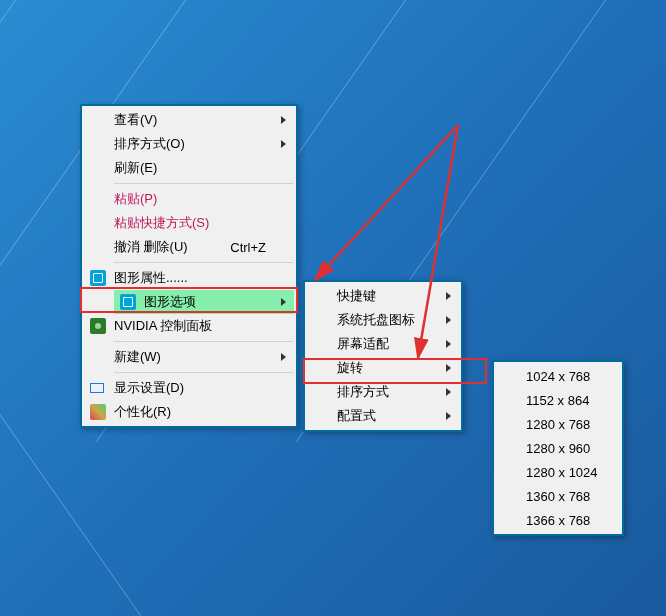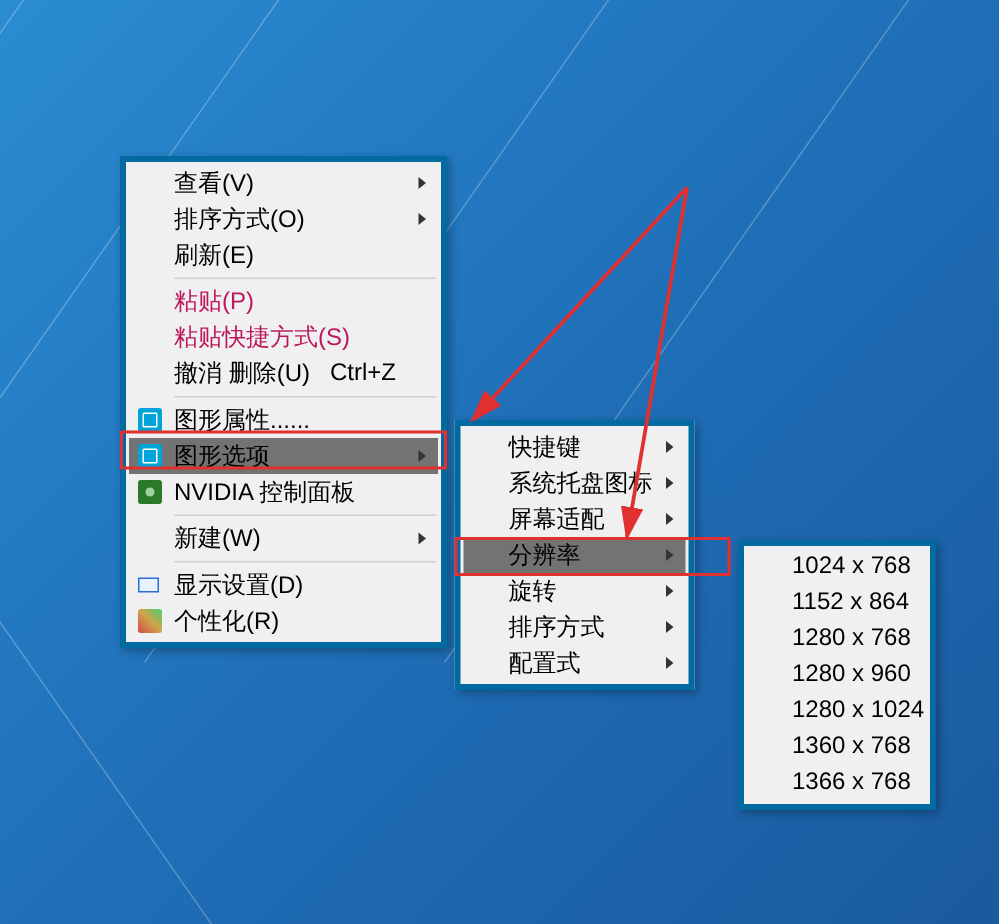--- a/index.html
+++ b/index.html
@@ -11,35 +11,35 @@
   .bg-line {
     position: absolute;
     background: rgba(255,255,255,0.25);
     width: 1px;
     height: 600px;
     transform-origin: top left;
   }
   .menu {
     position: absolute;
     background: #f0f0f0;
-    border: 4px solid #0369a1;
+    border: 2px solid #0369a1;
     box-shadow: 2px 2px 6px rgba(0,0,0,0.3);
     padding: 2px;
-    font-size: 16px;
+    font-size: 13px;
     color: #000;
   }
   .menu-item {
     display: flex;
     align-items: center;
     height: 24px;
     padding: 0 28px 0 30px;
     position: relative;
     white-space: nowrap;
   }
-  .menu-item.hover { background: #737373; }
+  .menu-item.hover { background: #86efac; margin-left: 30px; }
   .menu-item.disabled { color: #be185d; }
   .menu-sep {
     height: 1px;
     background: #d0d0d0;
     margin: 3px 1px 3px 30px;
   }
   .menu-arrow {
     position: absolute;
     right: 8px;
     top: 50%;
@@ -149,24 +149,20 @@
   <div class="menu-item">
     <span>快捷键</span>
     <span class="menu-arrow"></span>
   </div>
   <div class="menu-item">
     <span>系统托盘图标</span>
     <span class="menu-arrow"></span>
   </div>
   <div class="menu-item">
     <span>屏幕适配</span>
-    <span class="menu-arrow"></span>
-  </div>
-  <div class="menu-item hover">
-    <span>分辨率</span>
     <span class="menu-arrow"></span>
   </div>
   <div class="menu-item">
     <span>旋转</span>
     <span class="menu-arrow"></span>
   </div>
   <div class="menu-item">
     <span>排序方式</span>
     <span class="menu-arrow"></span>
   </div>

